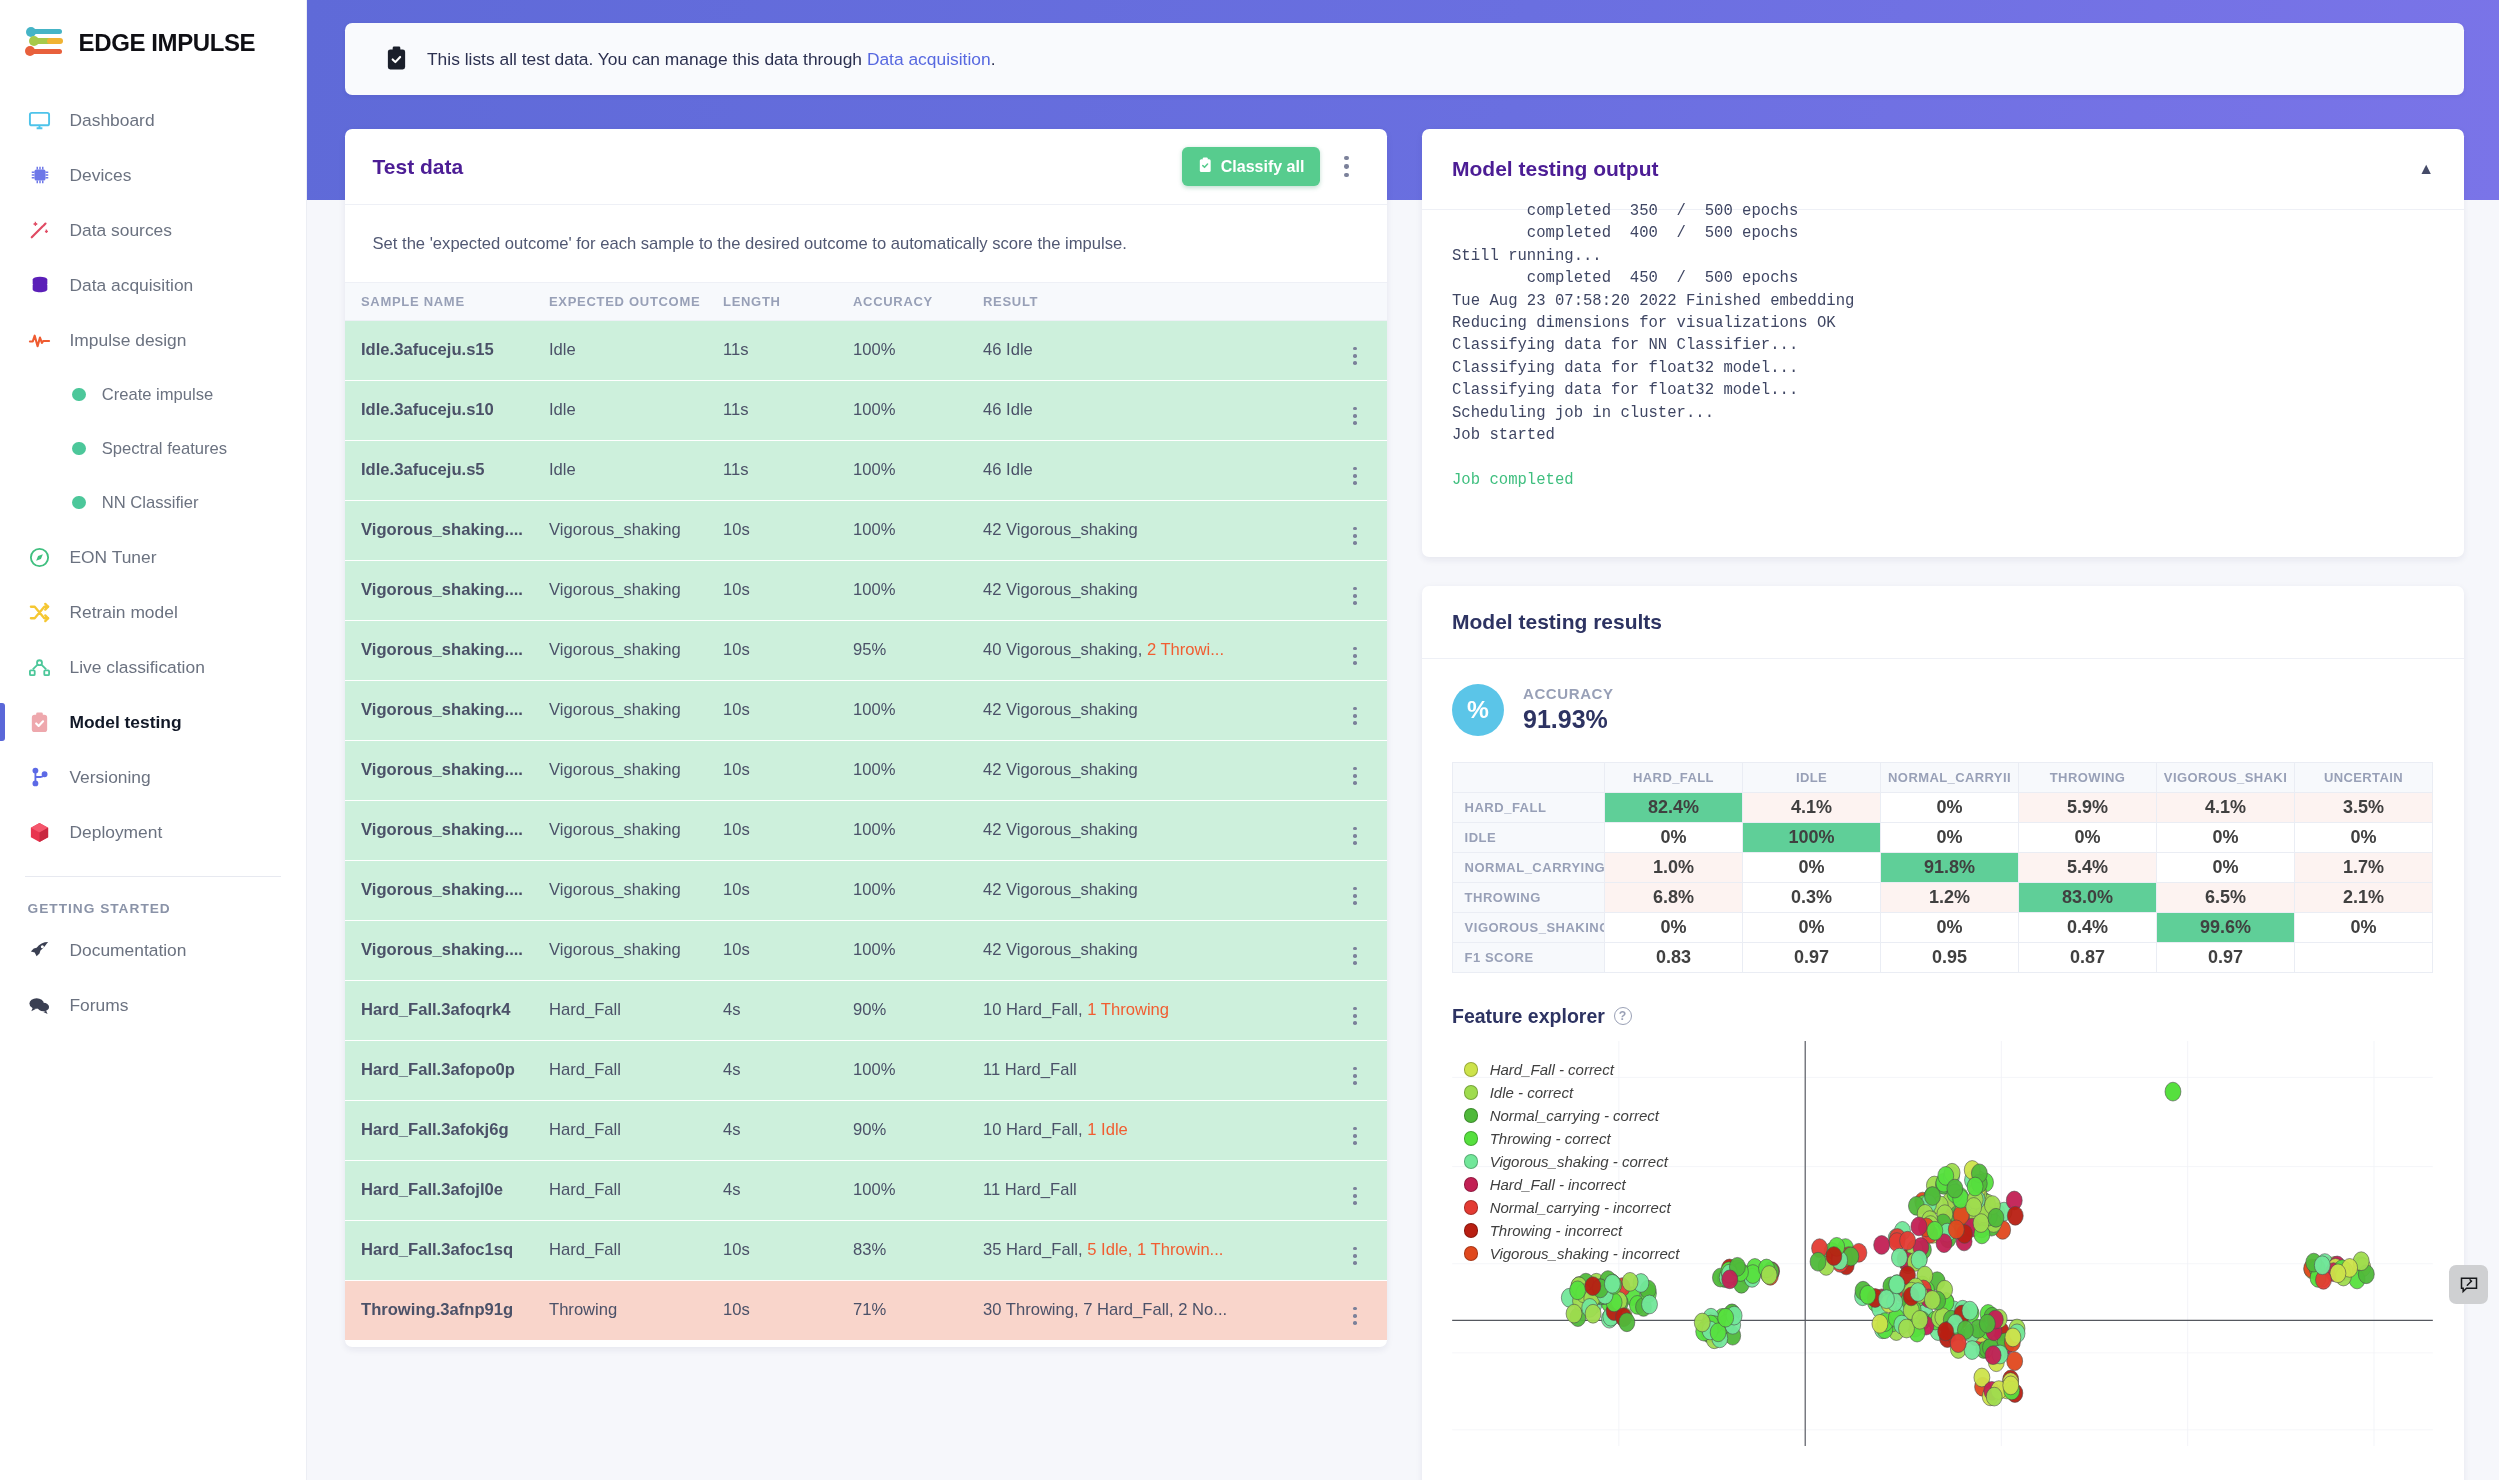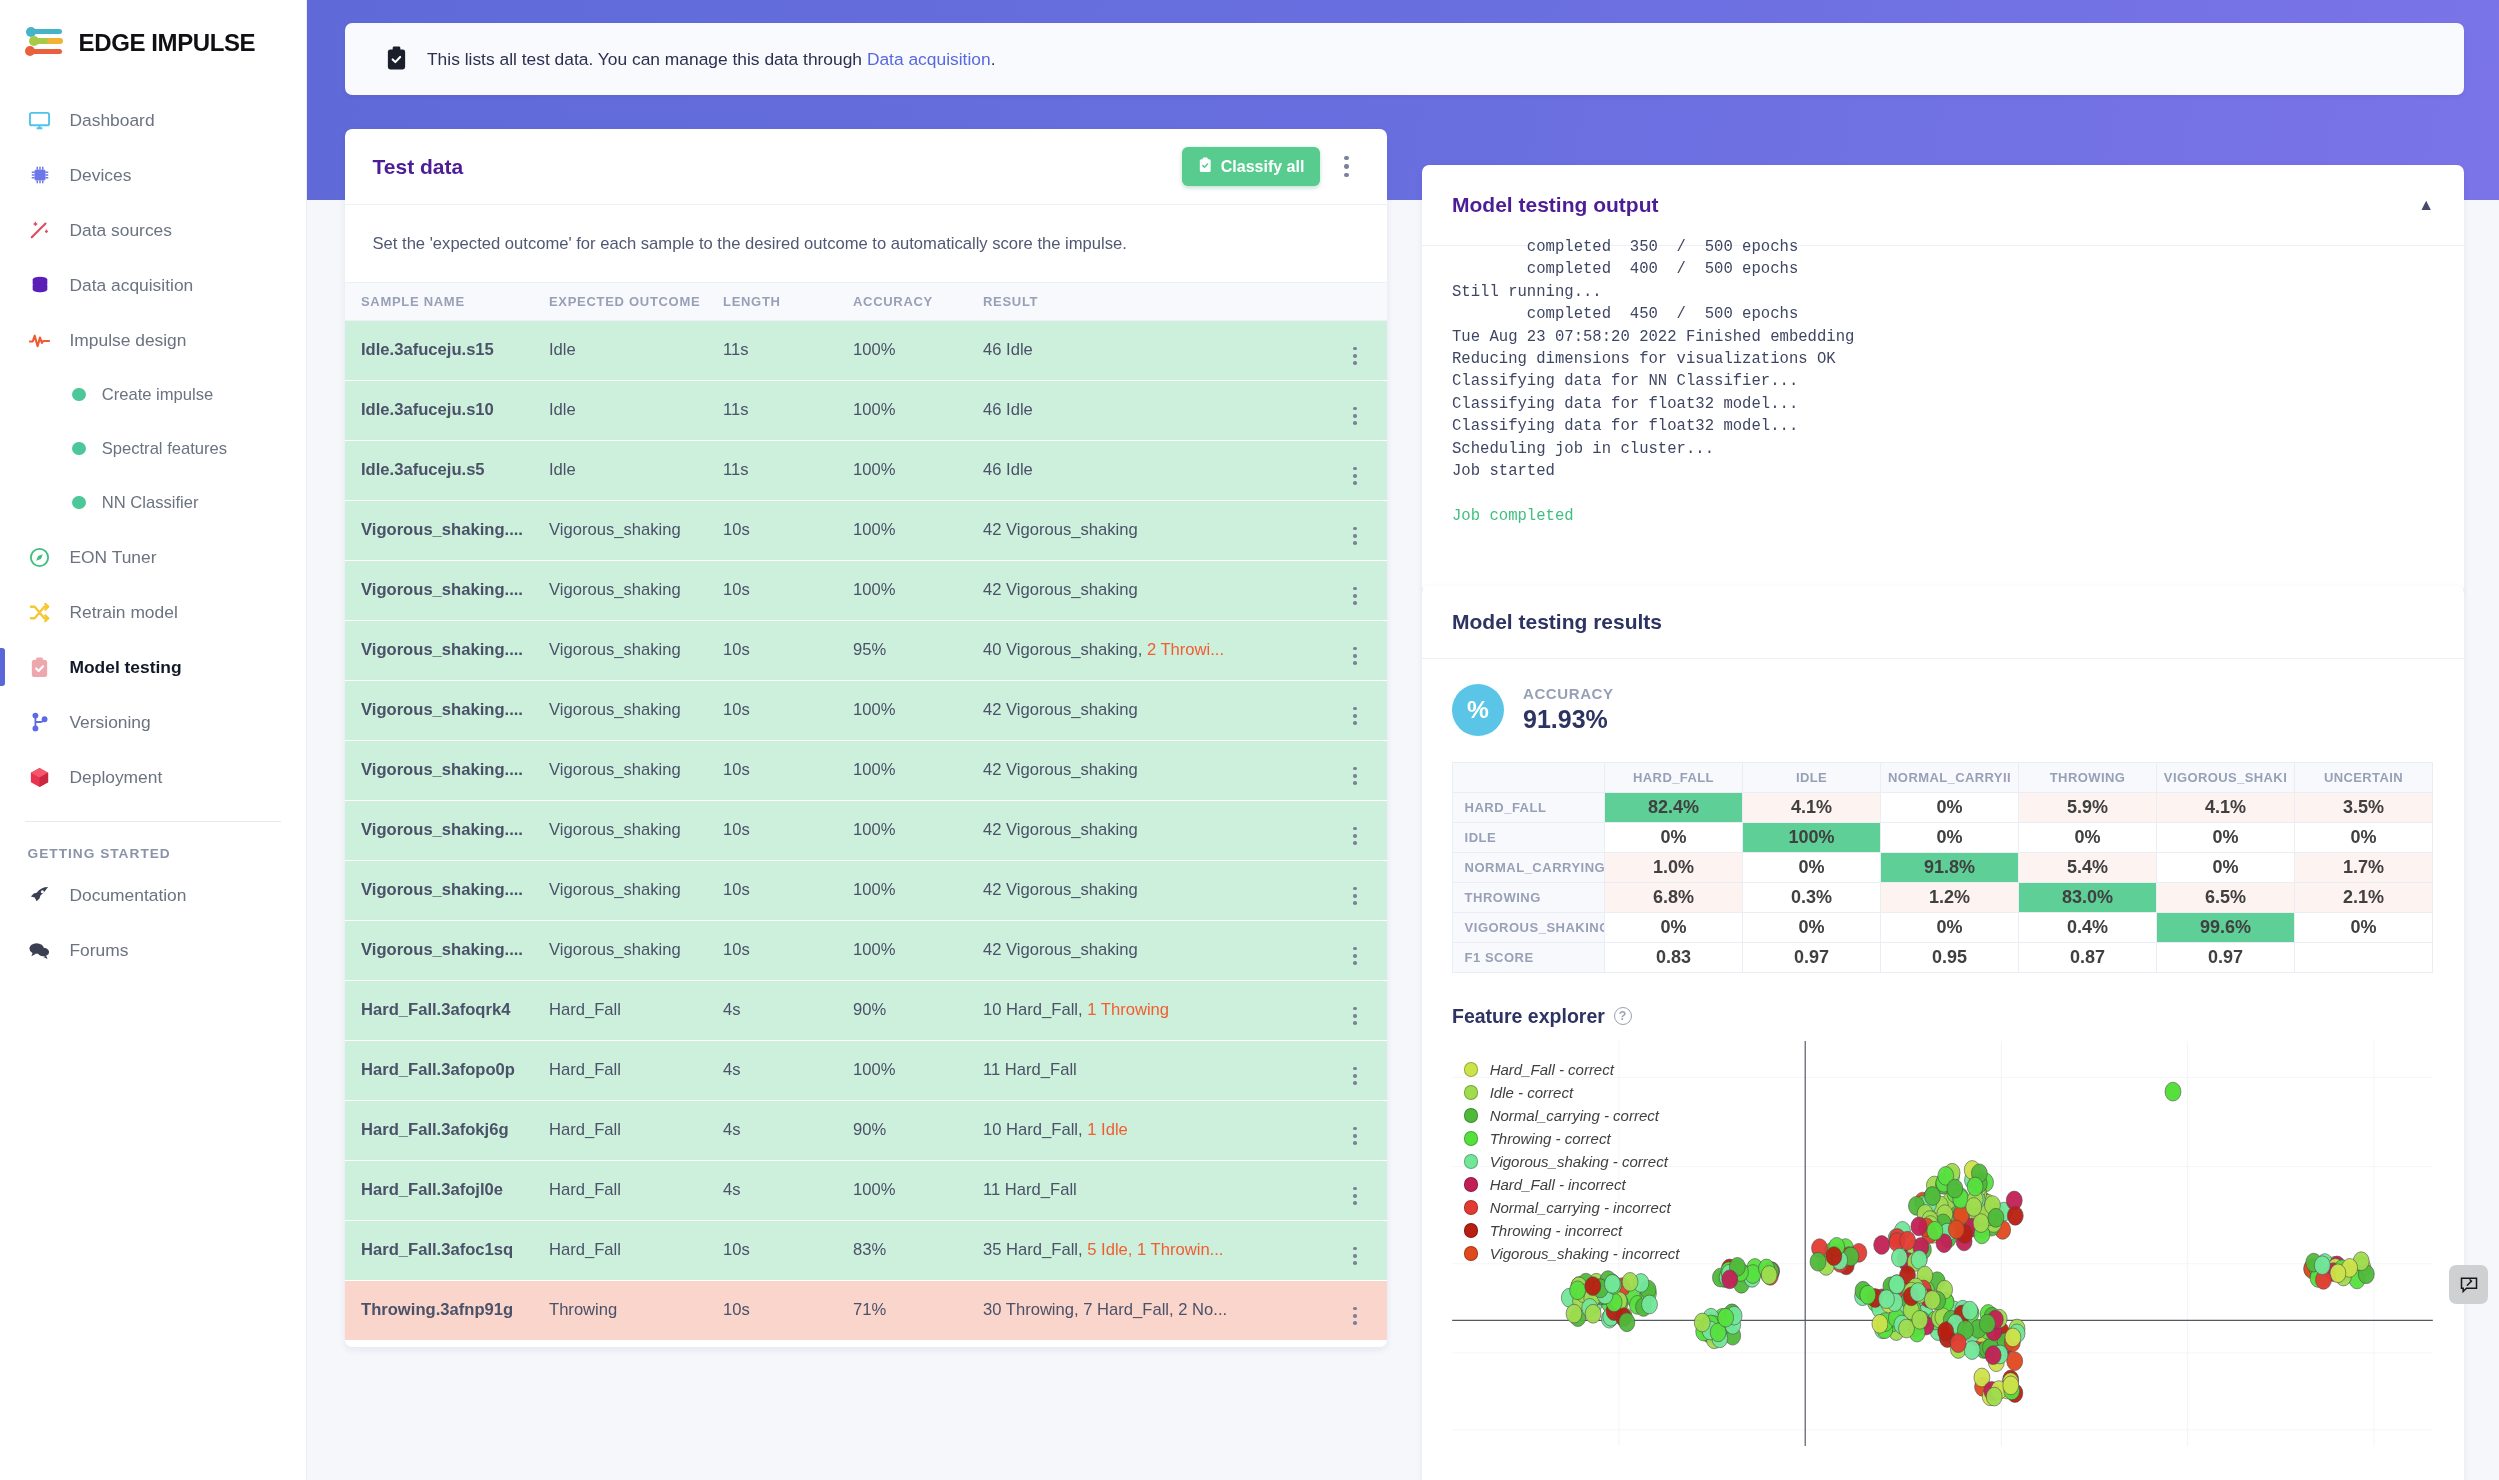--- a/index.html
+++ b/index.html
@@ -100,21 +100,21 @@
   }
   tr.ok td { background: #cdf0dc; }
   tr.bad td { background: #f9d5cb; }
   td.cname { font-weight: 700; color: #3b4160; overflow: hidden; text-overflow: ellipsis; white-space: nowrap; } 
   .err { color: #f15d31; }
   td.kb { text-align: center; width: 51px; }
   .kb-dots { display:inline-flex; flex-direction:column; gap:3.6px; align-items:center; cursor:pointer; }
   .kb-dots i { width: 3.6px; height: 3.6px; border-radius:50%; background:#7b819a; display:block; }
 
   
-  #out-panel { left: 1422px; top: 129px; width: 1042px; height: 428px; overflow: hidden; margin-top: 36px; }
+  #out-panel { left: 1422px; top: 129px; width: 1042px; height: 428px; overflow: hidden; }
   .out-head { height: 80px; display: flex; align-items: center; padding: 0 30px; }
   .caret { font-size: 16px; color: #454b68; cursor: pointer; }
   .console {
     font-family: "Liberation Mono", monospace; font-size: 15.6px; line-height: 22.4px;
     color: #3f4663; padding: 0 30px; white-space: pre; overflow: hidden;
     height: 340px;
     margin-top: -10px;
   }
   .console .good { color: #3fbf7f; }
 
@@ -260,20 +260,31 @@
       <div class="nav-item">
         <span class="nav-ico">
           <svg width="23" height="23" viewBox="0 0 24 24" fill="none" stroke="#f5c732" stroke-width="2.4" stroke-linecap="round" stroke-linejoin="round">
               <path d="M3 6h4l10 12h4M3 18h4l10-12h4"></path>
               <path d="M18 3l3 3-3 3M18 15l3 3-3 3"></path>
             </svg>
         </span>
         <span class="nav-lbl">Retrain model</span>
       </div>
 
+      <div class="nav-item">
+        <span class="nav-ico">
+          <svg width="23" height="23" viewBox="0 0 24 24" fill="none" stroke="#4cc79a" stroke-width="1.9">
+              <circle cx="12" cy="7" r="2.6"></circle>
+              <rect x="2" y="15" width="5" height="5" rx="1"></rect>
+              <rect x="17" y="15" width="5" height="5" rx="1"></rect>
+              <path d="M10 9l-5 5M14 9l5 5"></path>
+            </svg>
+        </span>
+        <span class="nav-lbl">Live classification</span>
+      </div>
 
       <div class="nav-item active">
         <span class="nav-ico">
           <svg width="23" height="23" viewBox="0 0 24 24">
               <rect x="4" y="4" width="16" height="18" rx="3" fill="#eea8ad"></rect>
               <rect x="8.5" y="1.6" width="7" height="4.4" rx="1.4" fill="#eea8ad"></rect>
               <path d="M8.5 13l2.6 2.6 4.6-4.8" stroke="#fff" stroke-width="2.2" fill="none" stroke-linecap="round" stroke-linejoin="round"></path>
             </svg>
         </span>
         <span class="nav-lbl">Model testing</span>

